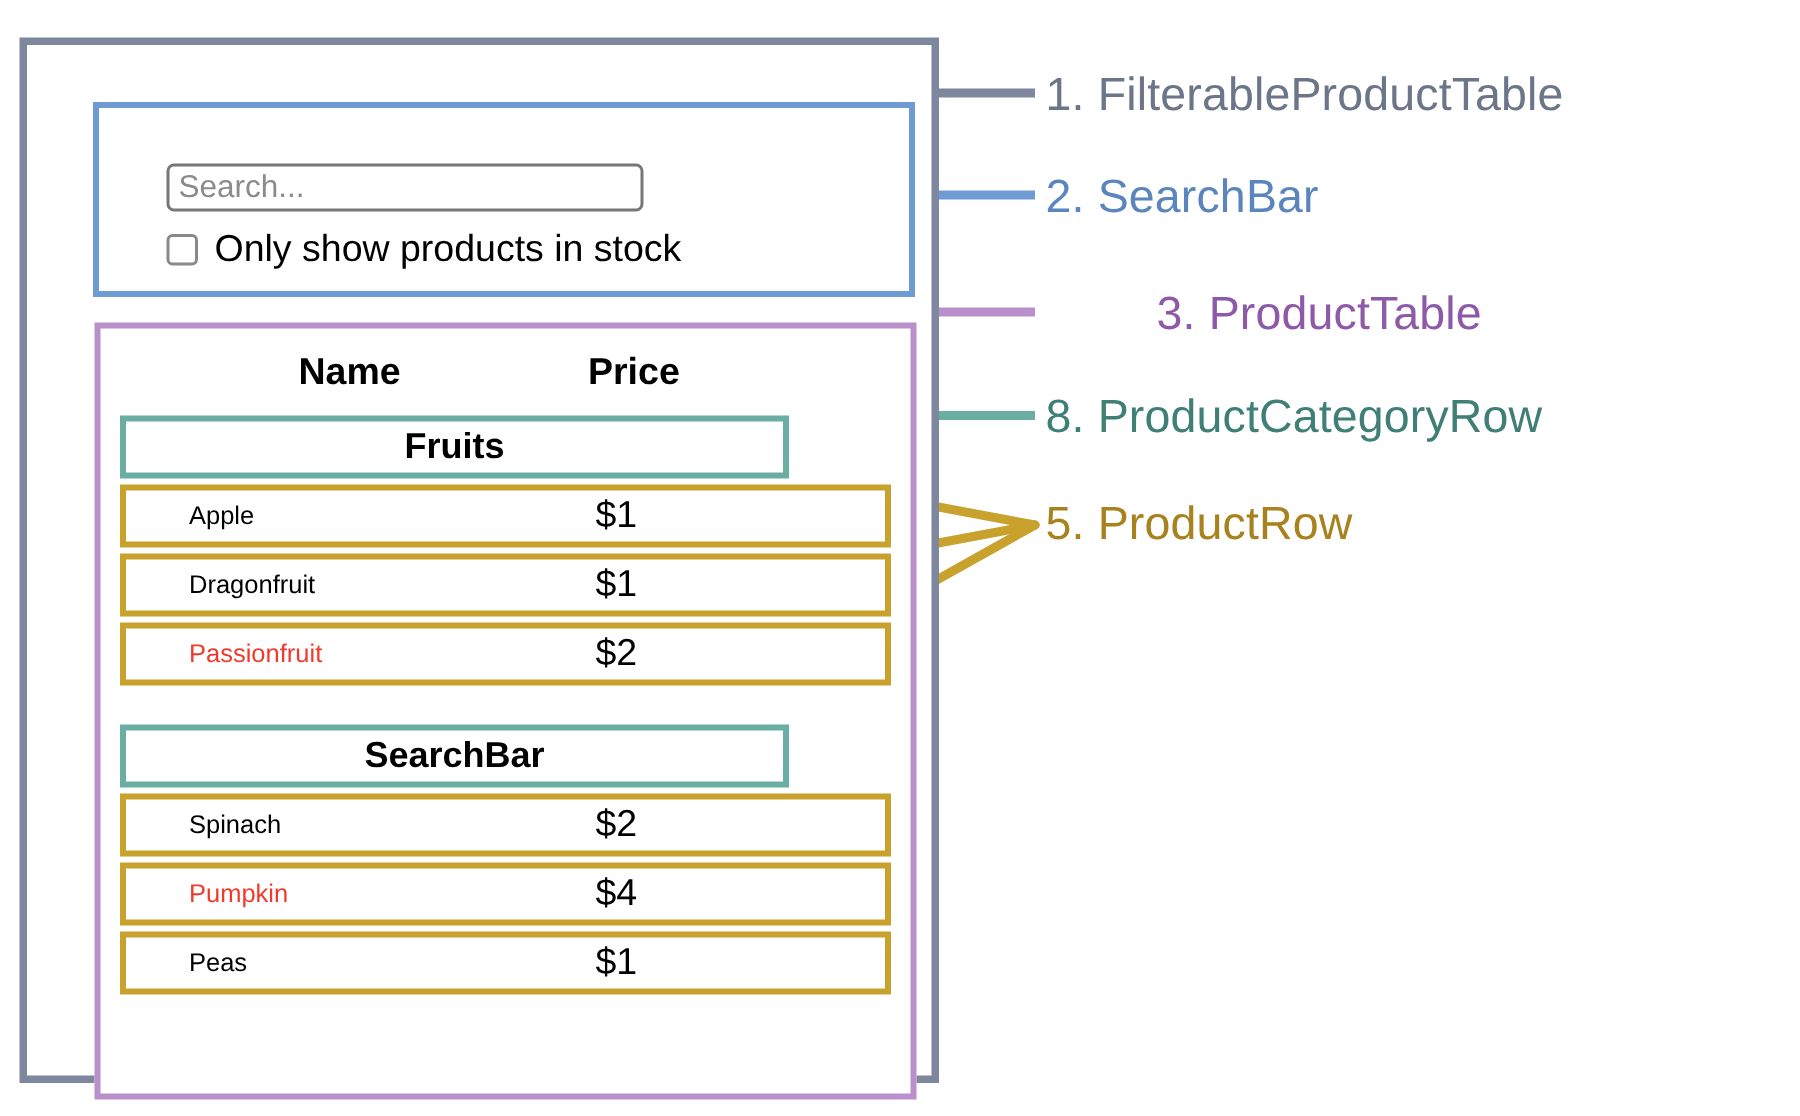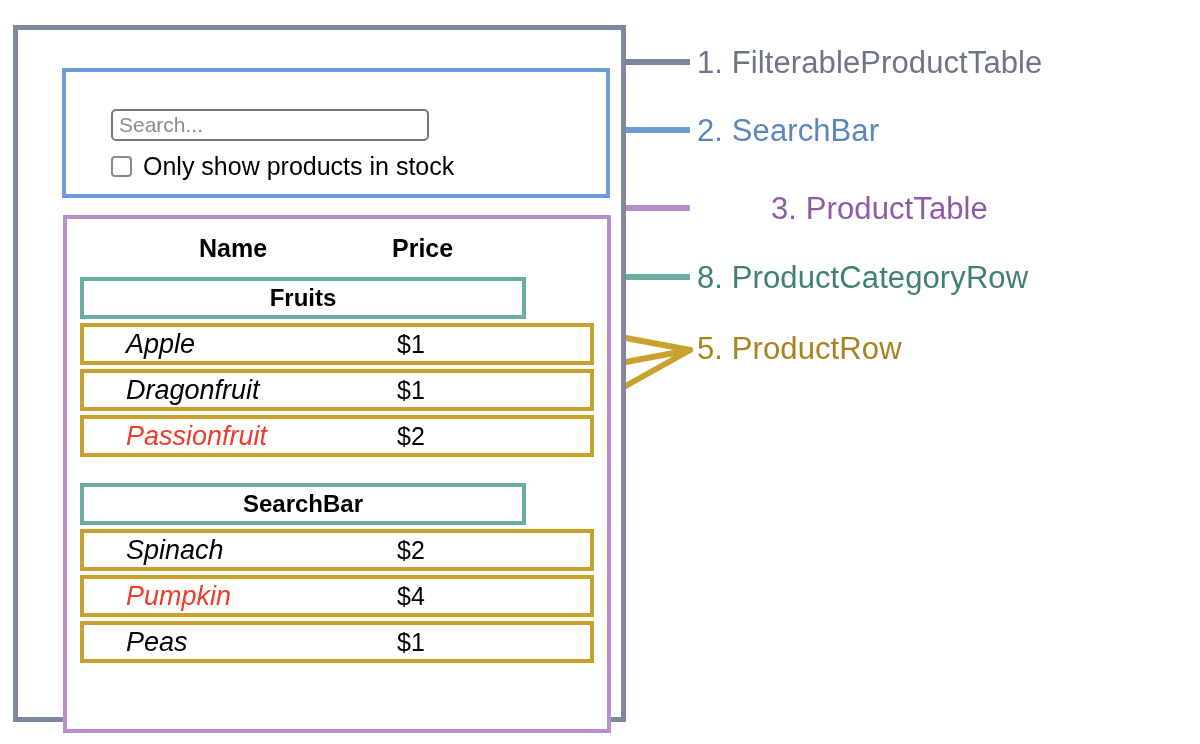--- a/index.html
+++ b/index.html
@@ -161,25 +161,24 @@
     background: #ffffff;
     position: relative;
     margin-bottom: 4px;
   }
   .product-row .p-name {
     position: absolute;
     left: 42px;
     top: 50%;
     transform: translateY(-50%);
     font-family: "Liberation Sans", sans-serif;
-    font-size: 27px;
-    color: #000000;
-    line-height: 1;
-    white-space: nowrap;
-    font-style: italic;
+    font-size: 17px;
+    color: #000000;
+    line-height: 1;
+    white-space: nowrap;
   }
   .product-row .p-name.out-of-stock { color: #ef3b2c; }
   .product-row .p-price {
     position: absolute;
     left: 313px;
     top: 50%;
     transform: translateY(-50%);
     font-family: "Liberation Sans", sans-serif;
     font-size: 25px;
     color: #000000;

